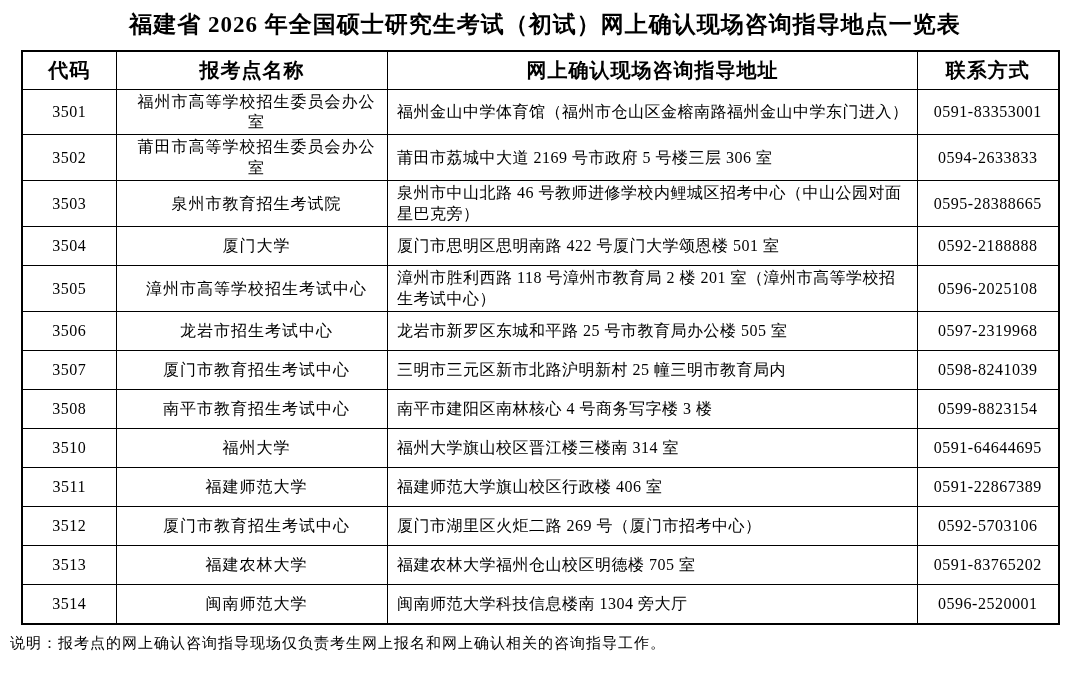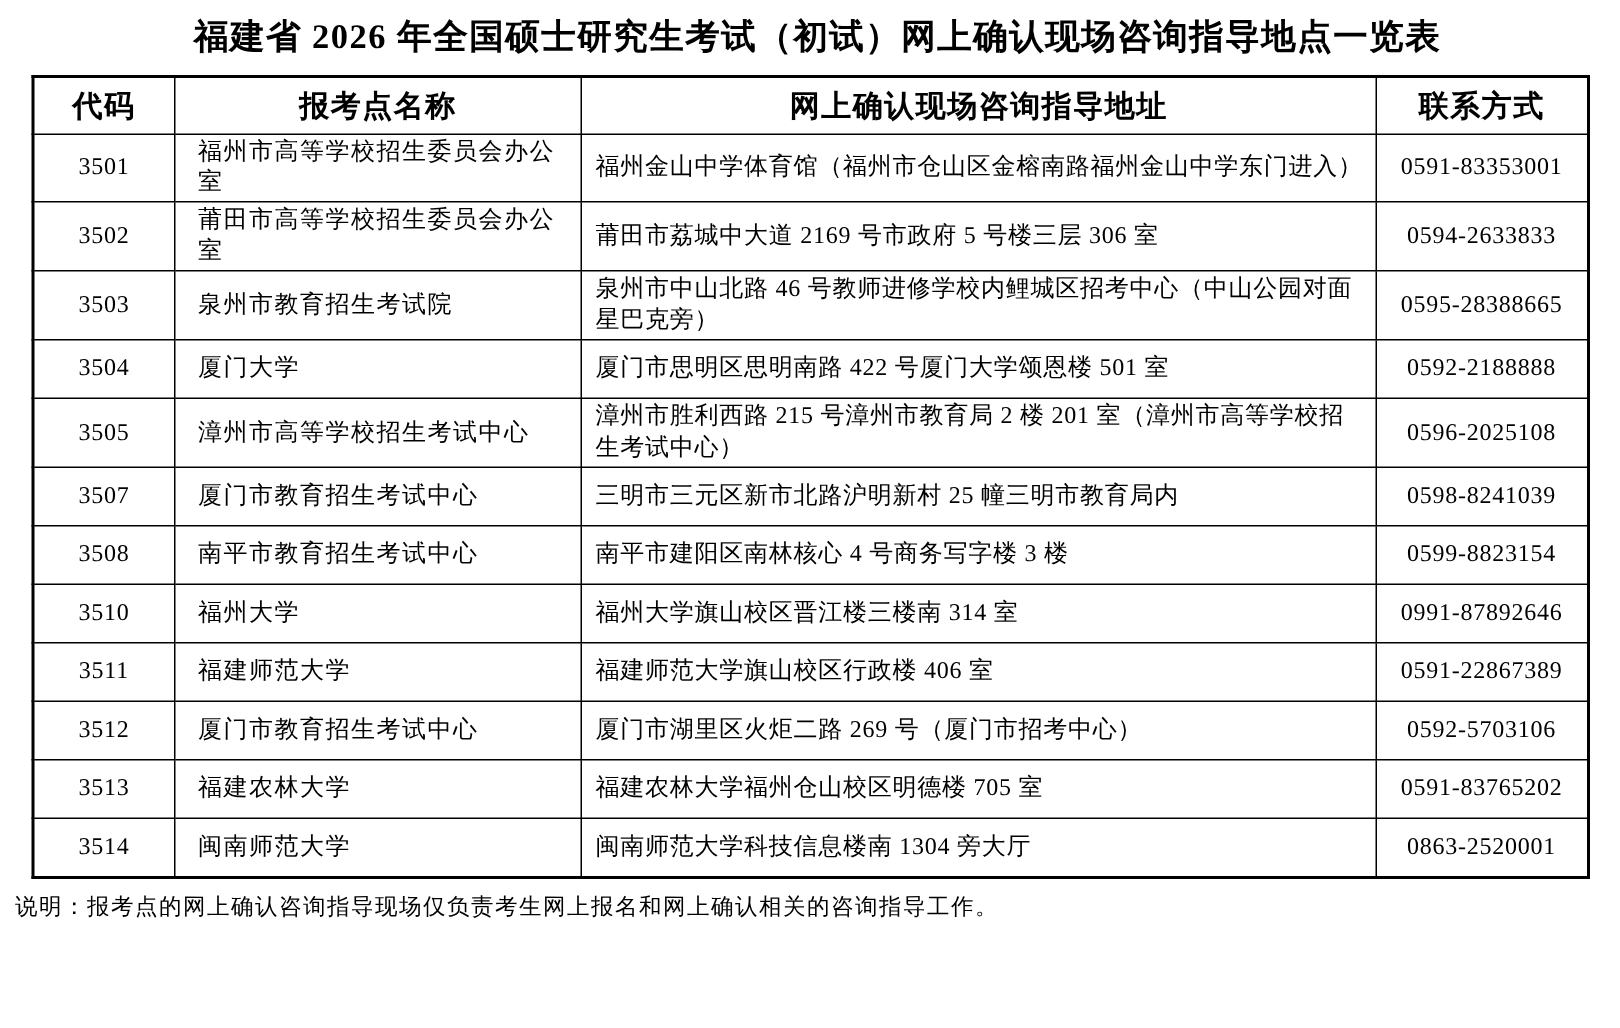--- a/index.html
+++ b/index.html
@@ -42,21 +42,21 @@
     height:39px;
     font-size:16px;
     line-height:1.28;
     padding:2px 6px;
   }
   col.c-code   { width:95px;  }
   col.c-name   { width:271px; }
   col.c-addr   { width:530px; }
   col.c-phone  { width:141px; }
   td.code  { text-align:center; letter-spacing:0.5px; }
-  td.name  { text-align:left; padding-left:15px; letter-spacing:1px; }
+  td.name  { text-align:center; padding-left:15px; letter-spacing:1px; }
   td.addr  { text-align:left; padding-left:9px;  letter-spacing:0.5px; }
   td.phone { text-align:center; letter-spacing:0.5px; }
   .note {
     font-size:15px;
     margin:9px 0 0 10px;
     letter-spacing:1px;
     white-space:nowrap;
   }
 </style>
 </head>
@@ -102,40 +102,46 @@
         </tr>
         <tr>
           <td class="code">3504</td>
           <td class="name">厦门大学</td>
           <td class="addr">厦门市思明区思明南路 422 号厦门大学颂恩楼 501 室</td>
           <td class="phone">0592-2188888</td>
         </tr>
         <tr>
           <td class="code">3505</td>
           <td class="name">漳州市高等学校招生考试中心</td>
-          <td class="addr">漳州市胜利西路 215 号漳州市教育局 2 楼 201 室（漳州市高等学校招生考试中心）</td>
+          <td class="addr">漳州市胜利西路 118 号漳州市教育局 2 楼 201 室（漳州市高等学校招生考试中心）</td>
           <td class="phone">0596-2025108</td>
+        </tr>
+        <tr>
+          <td class="code">3506</td>
+          <td class="name">龙岩市招生考试中心</td>
+          <td class="addr">龙岩市新罗区东城和平路 25 号市教育局办公楼 505 室</td>
+          <td class="phone">0597-2319968</td>
         </tr>
         <tr>
           <td class="code">3507</td>
           <td class="name">厦门市教育招生考试中心</td>
           <td class="addr">三明市三元区新市北路沪明新村 25 幢三明市教育局内</td>
           <td class="phone">0598-8241039</td>
         </tr>
         <tr>
           <td class="code">3508</td>
           <td class="name">南平市教育招生考试中心</td>
           <td class="addr">南平市建阳区南林核心 4 号商务写字楼 3 楼</td>
           <td class="phone">0599-8823154</td>
         </tr>
         <tr>
           <td class="code">3510</td>
           <td class="name">福州大学</td>
           <td class="addr">福州大学旗山校区晋江楼三楼南 314 室</td>
-          <td class="phone">0991-87892646</td>
+          <td class="phone">0591-64644695</td>
         </tr>
         <tr>
           <td class="code">3511</td>
           <td class="name">福建师范大学</td>
           <td class="addr">福建师范大学旗山校区行政楼 406 室</td>
           <td class="phone">0591-22867389</td>
         </tr>
         <tr>
           <td class="code">3512</td>
           <td class="name">厦门市教育招生考试中心</td>
@@ -145,20 +151,20 @@
         <tr>
           <td class="code">3513</td>
           <td class="name">福建农林大学</td>
           <td class="addr">福建农林大学福州仓山校区明德楼 705 室</td>
           <td class="phone">0591-83765202</td>
         </tr>
         <tr>
           <td class="code">3514</td>
           <td class="name">闽南师范大学</td>
           <td class="addr">闽南师范大学科技信息楼南 1304 旁大厅</td>
-          <td class="phone">0863-2520001</td>
+          <td class="phone">0596-2520001</td>
         </tr>
       </tbody>
   </table>
 
   <p class="note">说明：报考点的网上确认咨询指导现场仅负责考生网上报名和网上确认相关的咨询指导工作。</p>
 
 </div>
 
 </body></html>

